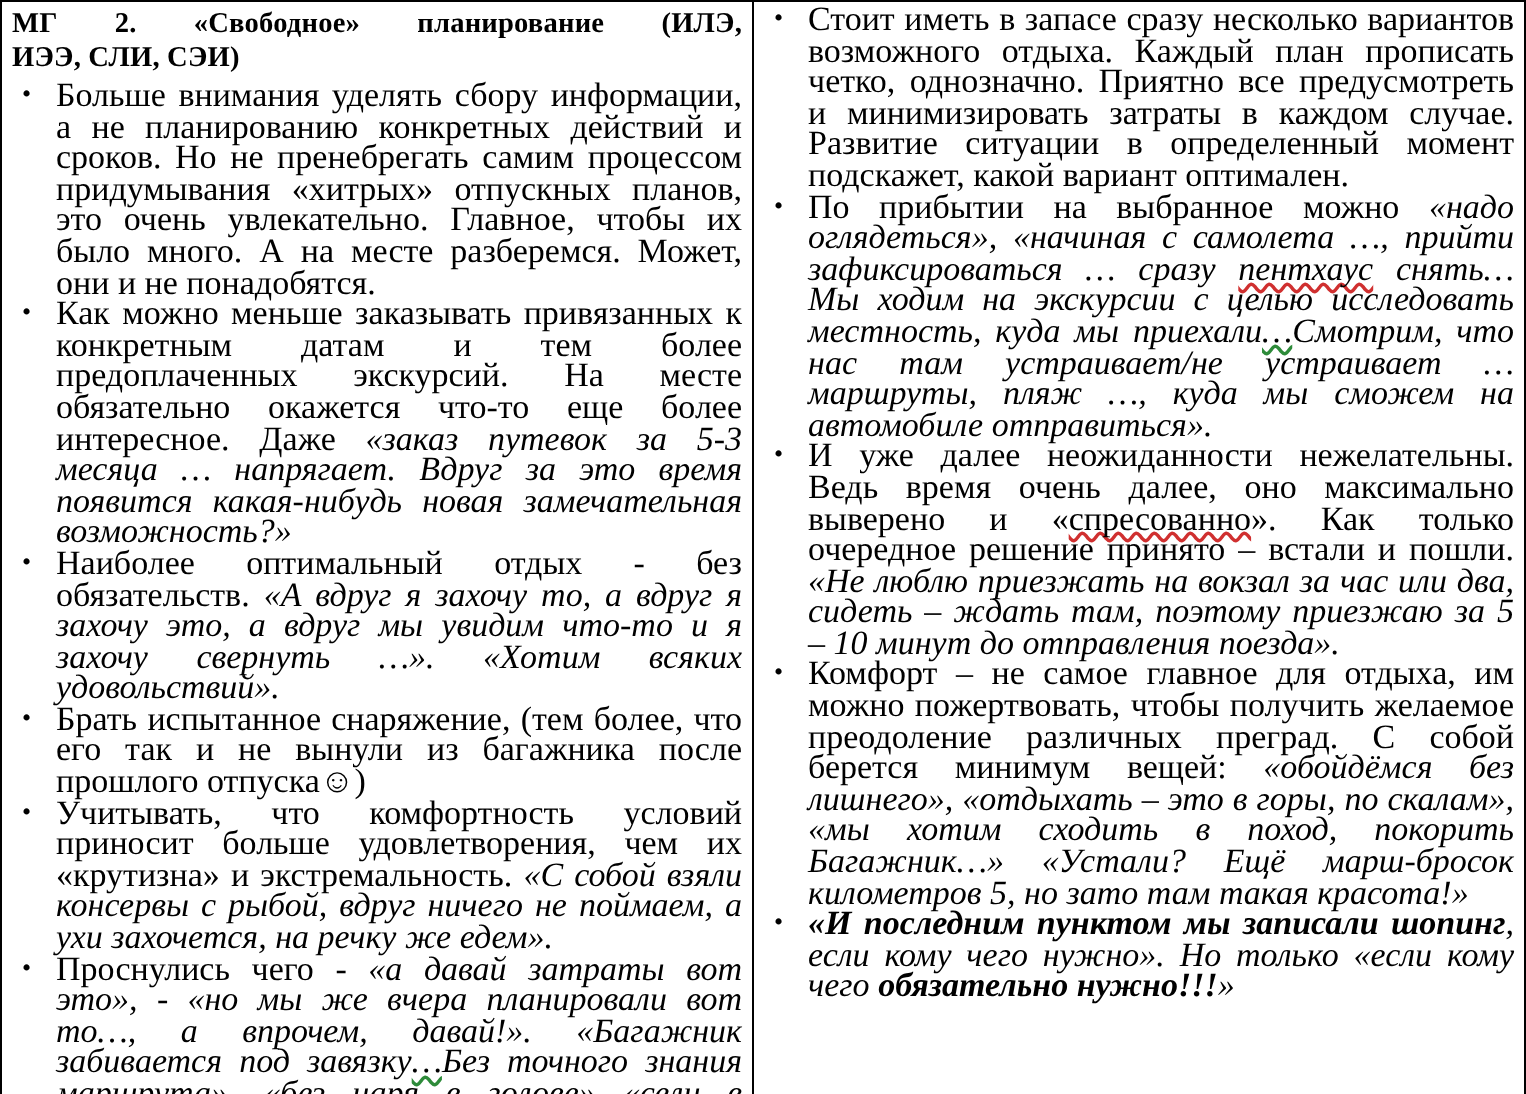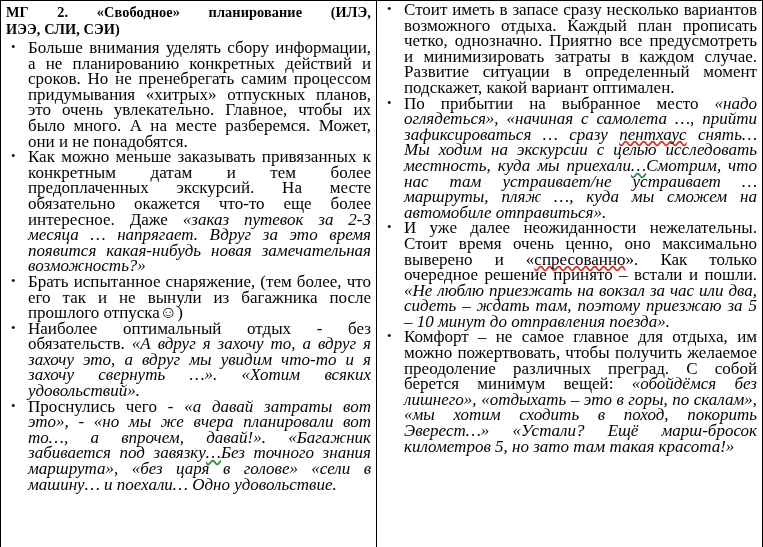--- a/index.html
+++ b/index.html
@@ -89,57 +89,63 @@
       <span>ИЭЭ, СЛИ, СЭИ)</span>
     </div>
 
     <ul class="bullets">
 
       <li>
         <span>Больше внимания уделять сбору информации, а не планированию конкретных действий и сроков. Но не пренебрегать самим процессом придумывания «хитрых» отпускных планов, это очень увлекательно. Главное, чтобы их было много. А на месте разберемся. Может, они и не понадобятся.</span>
       </li>
 
       <li>
-        <span>Как можно меньше заказывать привязанных к конкретным датам и  тем более предоплаченных экскурсий. На месте обязательно окажется что-то еще более интересное. Даже </span><i>«заказ путевок за 2-3 месяца … напрягает. Вдруг за это время появится какая-нибудь новая замечательная возможность?»</i>
+        <span>Как можно меньше заказывать привязанных к конкретным датам и  тем более предоплаченных экскурсий. На месте обязательно окажется что-то еще более интересное. Даже </span><i>«заказ путевок за 5-3 месяца … напрягает. Вдруг за это время появится какая-нибудь новая замечательная возможность?»</i>
+      </li>
+
+      <li>
+        <span>Наиболее оптимальный отдых - без обязательств. </span><i>«А вдруг я захочу то, а вдруг я захочу это, а вдруг мы увидим что-то и я захочу свернуть …». «Хотим всяких удовольствий».</i>
       </li>
 
       <li>
         <span>Брать  испытанное снаряжение, (тем более, что его так и не вынули из багажника после прошлого отпуска☺)</span>
       </li>
 
       <li>
-        <span>Наиболее оптимальный отдых - без обязательств. </span><i>«А вдруг я захочу то, а вдруг я захочу это, а вдруг мы увидим что-то и я захочу свернуть …». «Хотим всяких удовольствий».</i>
+        <span>Учитывать, что комфортность условий приносит больше удовлетворения, чем  их «крутизна» и экстремальность. </span><i>«С собой взяли консервы с рыбой, вдруг ничего не поймаем, а ухи захочется, на речку же едем».</i>
       </li>
-
 
       <li>
         <span>Проснулись чего - </span><i>«а давай затраты вот это»,</i><span> - </span><i>«но мы же вчера планировали вот то…, а впрочем, давай!». «Багажник забивается под завязку</i><i class="sp-green">…</i><i>Без точного знания маршрута», «без царя в голове» «сели в машину… и поехали… Одно удовольствие.</i>
       </li>
 
     </ul>
   </div>
 
   <div class="col col-right">
 
 
     <ul class="bullets">
 
       <li>
         <span>Стоит иметь в запасе сразу несколько вариантов возможного отдыха. Каждый план прописать четко, однозначно. Приятно все предусмотреть и минимизировать затраты в каждом случае. Развитие ситуации в определенный момент подскажет, какой вариант оптимален.</span>
       </li>
 
       <li>
-        <span>По прибытии на выбранное место </span><i>«надо оглядеться», «начиная с самолета …, прийти зафиксироваться … сразу </i><i class="sp-red">пентхаус</i><i> снять…  Мы ходим на экскурсии с целью исследовать местность, куда мы приехали</i><i class="sp-green">…</i><i>Смотрим, что нас там устраивает/не устраивает … маршруты, пляж …, куда мы сможем на автомобиле отправиться».</i>
+        <span>По прибытии на выбранное можно </span><i>«надо оглядеться», «начиная с самолета …, прийти зафиксироваться … сразу </i><i class="sp-red">пентхаус</i><i> снять…  Мы ходим на экскурсии с целью исследовать местность, куда мы приехали</i><i class="sp-green">…</i><i>Смотрим, что нас там устраивает/не устраивает … маршруты, пляж …, куда мы сможем на автомобиле отправиться».</i>
       </li>
 
       <li>
-        <span>И уже далее неожиданности нежелательны.  Стоит время очень ценно, оно максимально выверено и «</span><span class="sp-red">спресованно</span><span>». Как только очередное решение принято – встали и пошли. </span><i>«Не люблю приезжать на вокзал за час или два, сидеть – ждать там, поэтому приезжаю за 5 – 10 минут до отправления поезда».</i>
+        <span>И уже далее неожиданности нежелательны.  Ведь время очень далее, оно максимально выверено и «</span><span class="sp-red">спресованно</span><span>». Как только очередное решение принято – встали и пошли. </span><i>«Не люблю приезжать на вокзал за час или два, сидеть – ждать там, поэтому приезжаю за 5 – 10 минут до отправления поезда».</i>
       </li>
 
       <li>
-        <span>Комфорт – не самое главное для отдыха, им можно пожертвовать, чтобы получить желаемое преодоление различных преград. С собой берется минимум вещей: </span><i>«обойдёмся без лишнего», «отдыхать – это в горы, по скалам», «мы хотим сходить в поход, покорить Эверест…» «Устали? Ещё марш-бросок километров 5, но зато там такая красота!»</i>
+        <span>Комфорт – не самое главное для отдыха, им можно пожертвовать, чтобы получить желаемое преодоление различных преград. С собой берется минимум вещей: </span><i>«обойдёмся без лишнего», «отдыхать – это в горы, по скалам», «мы хотим сходить в поход, покорить Багажник…» «Устали? Ещё марш-бросок километров 5, но зато там такая красота!»</i>
       </li>
 
+      <li>
+        <i class="bd">«И последним пунктом мы записали шопинг</i><i>, если кому чего нужно». Но только «если кому чего </i><i class="bd">обязательно нужно!!!</i><i>»</i>
+      </li>
 
     </ul>
   </div>
 
 </div>
 
 </body></html>

